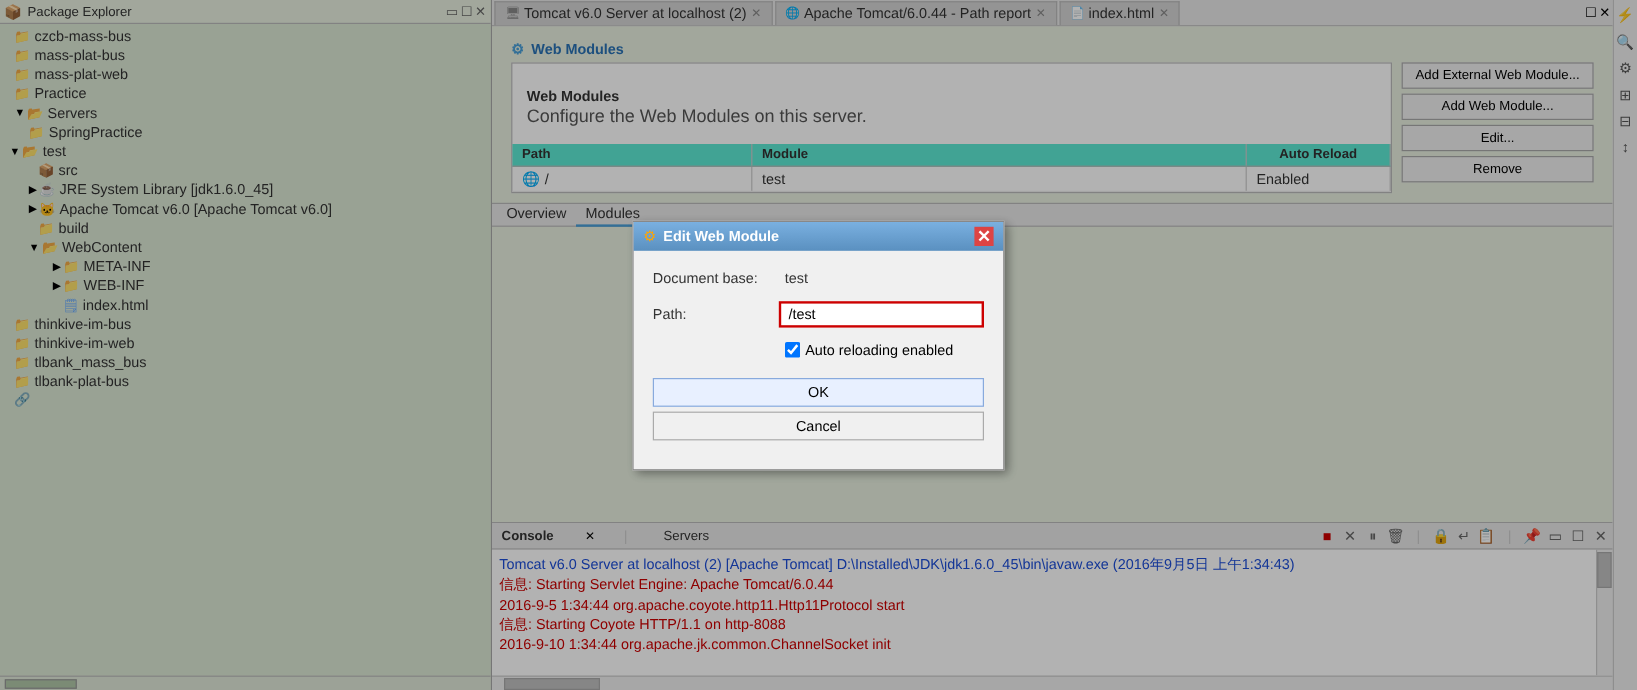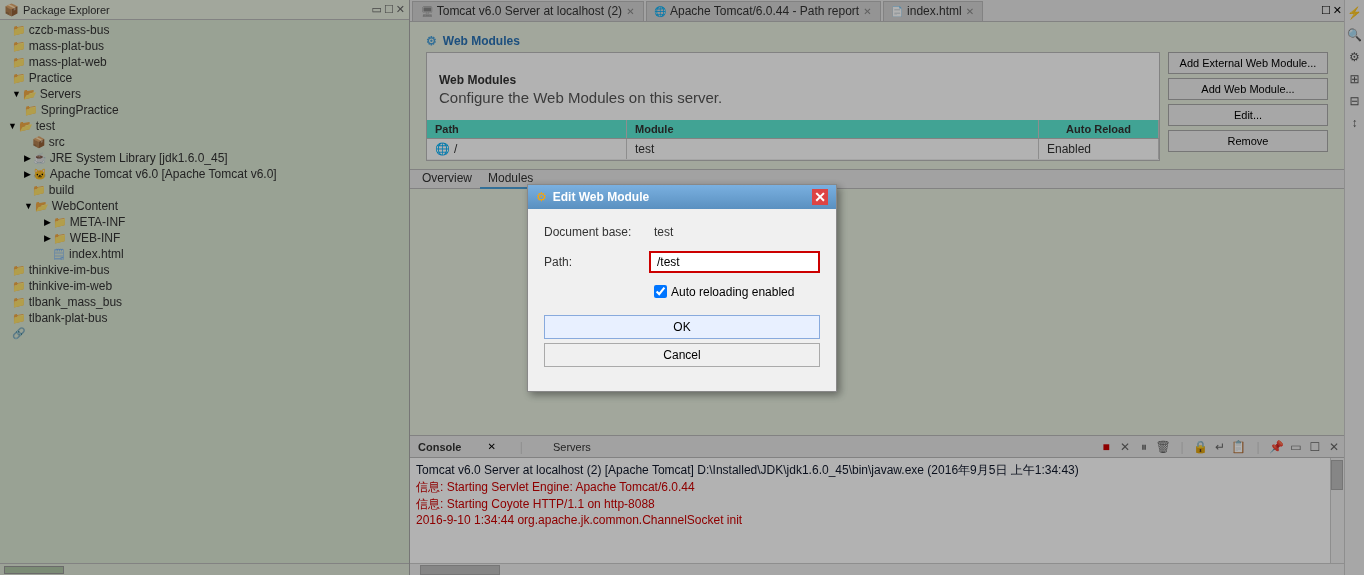--- a/index.html
+++ b/index.html
@@ -55,21 +55,21 @@
 
     
     .console-area { background: #f8f8f8; display: flex; flex-direction: column; height: 140px; border-top: 1px solid #bbb; }
     .console-header { background: #e8e8e8; border-bottom: 1px solid #bbb; display: flex; align-items: center; height: 22px; padding: 0 2px; gap: 20px; }
     .console-tab { font-size: 11px; color: #333; padding: 2px 6px; cursor: pointer; }
     .console-tab.active { font-weight: bold; }
     .console-icons { margin-left: auto; display: flex; gap: 3px; }
     .console-icon { font-size: 12px; color: #666; cursor: pointer; width: 16px; text-align: center; }
     .console-body { flex: 1; overflow-y: scroll; padding: 4px 6px; font-family: 'Courier New', monospace; font-size: 11px; background: white; }
     .console-line { line-height: 1.4; white-space: nowrap; }
-    .console-line.info { color: #0f172a; }
+    .console-line.info { color: #1d4ed8; }
     .console-line.error { color: #cc0000; }
     .scrollbar-area { width: 14px; background: #f0f0f0; border-left: 1px solid #ccc; display: flex; flex-direction: column; }
 
     
     .modal-overlay { position: fixed; top: 0; left: 0; width: 100%; height: 100%; background: rgba(0,0,0,0.3); z-index: 100; display: flex; align-items: center; justify-content: center; }
     .modal { background: #f0f0f0; border: 1px solid #888; box-shadow: 3px 3px 8px rgba(0,0,0,0.4); width: 310px; }
     .modal-title-bar { background: linear-gradient(to bottom, #7ab0e0, #5a90c0); display: flex; align-items: center; padding: 4px 8px; height: 24px; }
     .modal-title-icon { color: #ffa500; margin-right: 6px; }
     .modal-title { color: white; font-size: 12px; font-weight: bold; flex: 1; }
     .modal-close { color: white; cursor: pointer; font-size: 14px; background: #d44; border: none; width: 16px; height: 16px; display: flex; align-items: center; justify-content: center; font-weight: bold; }
@@ -319,20 +319,21 @@
           <span class="console-icon">☐</span>
           <span class="console-icon">✕</span>
         </div>
       </div>
       <div style="display:flex; flex:1; overflow:hidden;">
         <div class="console-body">
           <div class="console-line info">
             <span>Tomcat v6.0 Server at localhost (2) [Apache Tomcat] D:\Installed\JDK\jdk1.6.0_45\bin\javaw.exe (2016年9月5日 上午1:34:43)</span>
           </div>
           <div class="console-line error">信息: Starting Servlet Engine: Apache Tomcat/6.0.44</div>
+          <div class="console-line error">2016-9-5 1:34:44 org.apache.coyote.http11.Http11Protocol start</div>
           <div class="console-line error">信息: Starting Coyote HTTP/1.1 on http-8088</div>
           <div class="console-line error">2016-9-10 1:34:44 org.apache.jk.common.ChannelSocket init</div>
         </div>
         <div class="scrollbar-area">
           <div style="width:12px; height:30px; background:#c0c0c0; border:1px solid #aaa; margin-top:2px;"></div>
         </div>
       </div>
       <div class="h-scroll">
         <div class="h-scroll-thumb"></div>
       </div>

